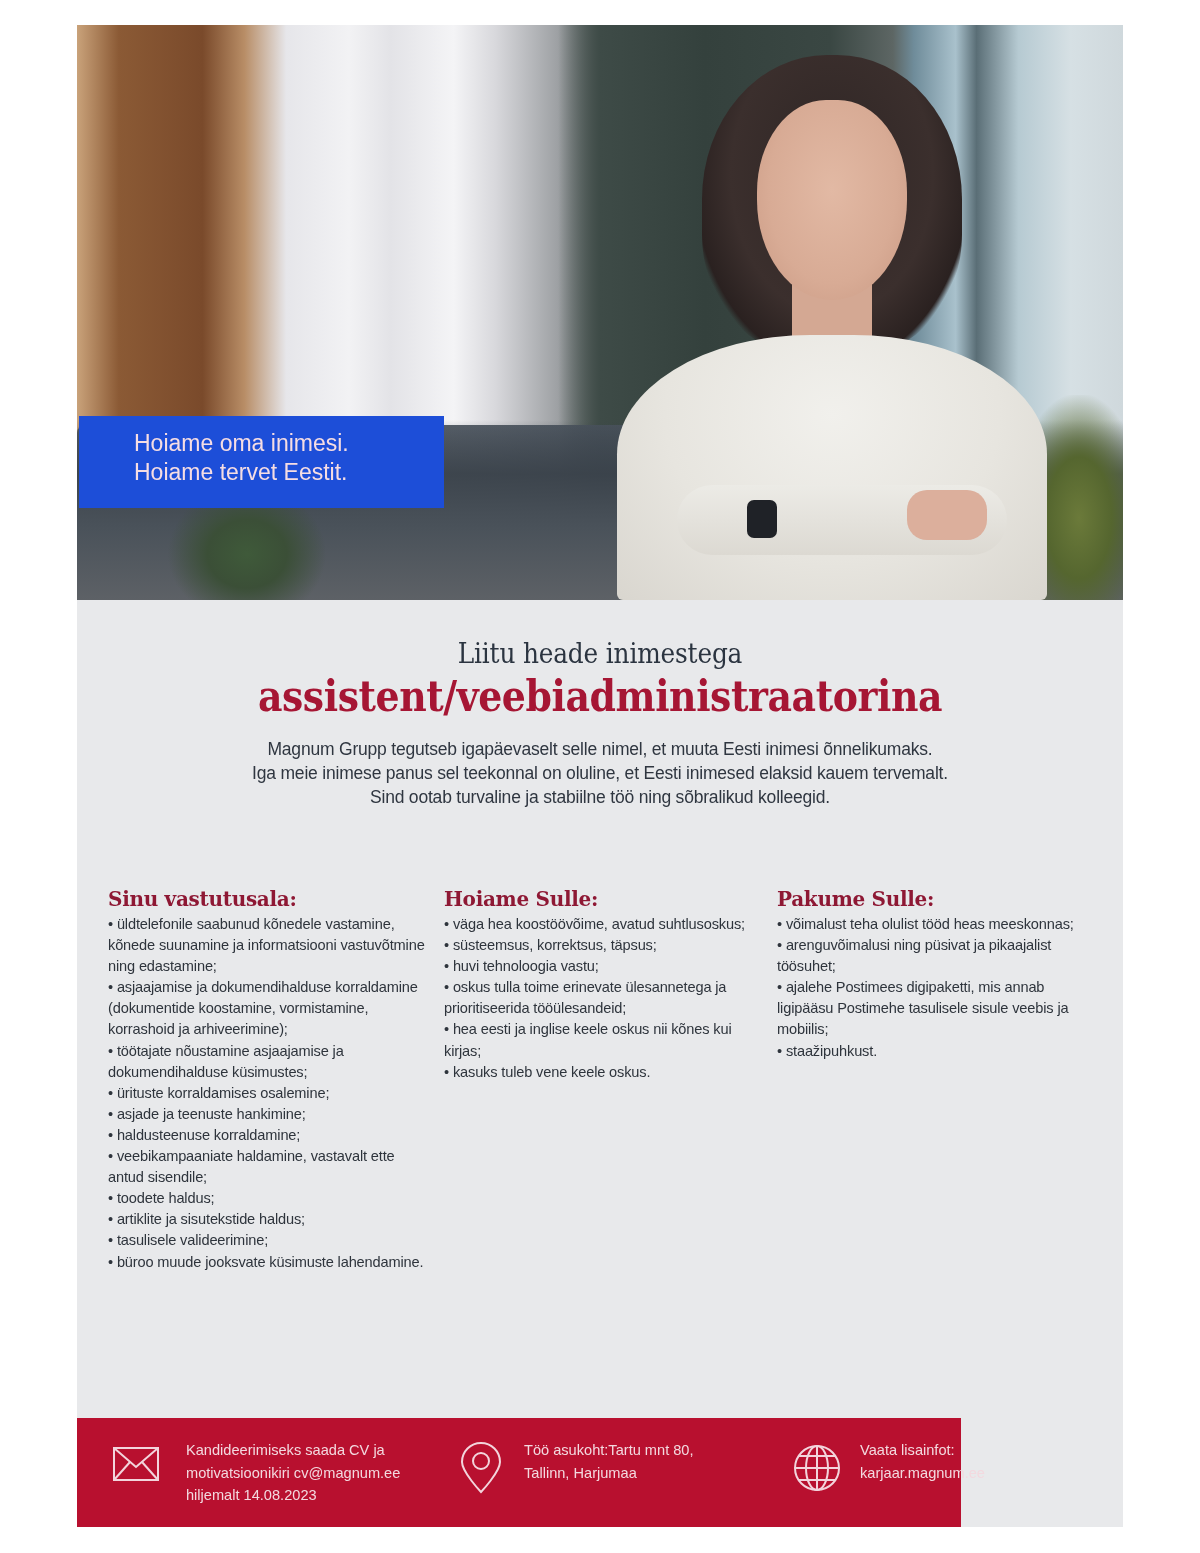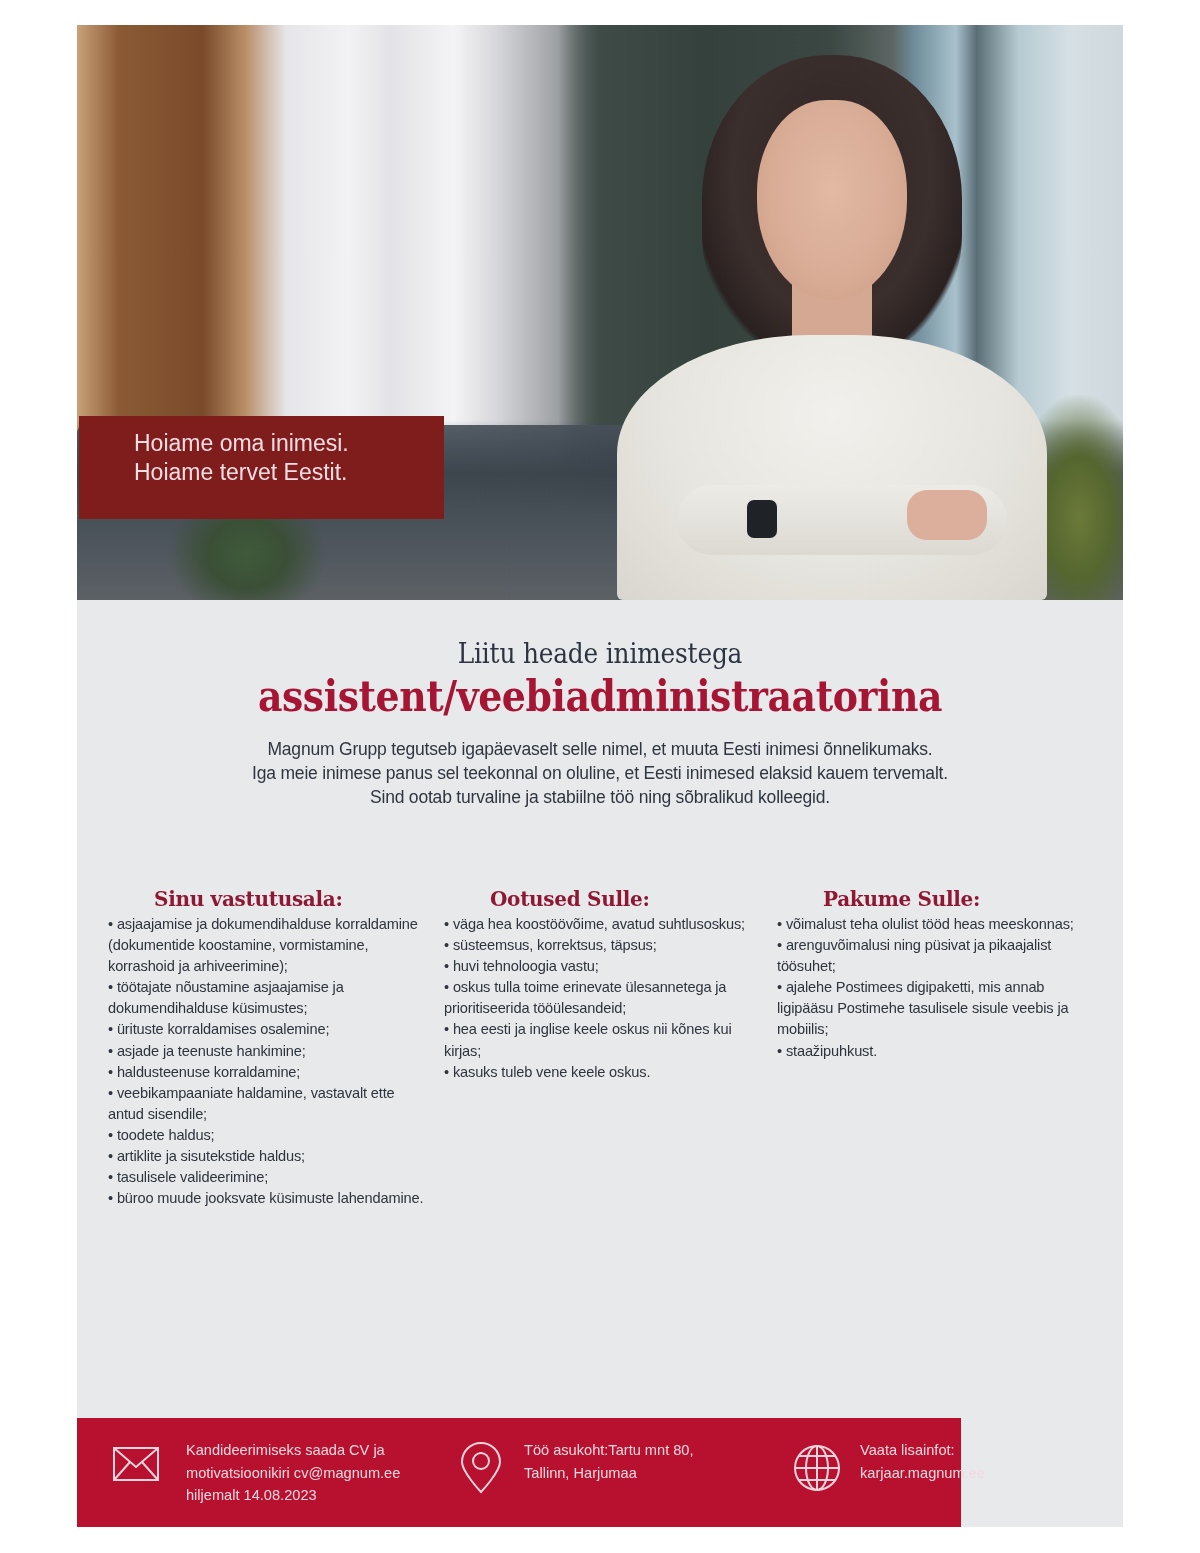--- a/index.html
+++ b/index.html
@@ -168,22 +168,22 @@
       color: #b5122e;
       transform: scaleX(1.05);
       margin-top: -8px;
     }
     
     .tagline {
       position: absolute;
       left: 2px;
       top: 391px;
       width: 365px;
-      height: 103px;
-      background: #7f1d1d;
+      height: 92px;
+      background: #1d4ed8;
       color: #f6dde3;
       box-sizing: border-box;
       padding: 13px 0 0 55px;
       font-size: 23px;
       line-height: 29px;
     }
     
     .intro {
       position: absolute;
       left: 0;
@@ -230,21 +230,20 @@
     .col-1 { left: 0; }
     .col-2 { left: 336px; }
     .col-3 { left: 669px; }
     .col-heading {
       font-family: "DejaVu Serif", "Liberation Serif", serif;
       font-weight: bold;
       font-size: 20px;
       color: #8e1834;
       margin-bottom: 3px;
       letter-spacing: -0.3px;
-      margin-left: 46px;
     }
     .col-list {
       list-style: none;
       margin: 0;
       padding: 0;
       font-size: 14.6px;
       line-height: 21.1px;
       color: #2e343c;
       letter-spacing: -0.15px;
     }
@@ -322,35 +321,36 @@
       <div>Magnum Grupp tegutseb igapäevaselt selle nimel, et muuta Eesti inimesi õnnelikumaks.</div>
       <div>Iga meie inimese panus sel teekonnal on oluline, et Eesti inimesed elaksid kauem tervemalt.</div>
       <div>Sind ootab turvaline ja stabiilne töö ning sõbralikud kolleegid.</div>
     </div>
   </div>
 
   <div class="columns">
     <div class="col col-1">
       <div class="col-heading">Sinu vastutusala:</div>
       <ul class="col-list">
+        <li>üldtelefonile saabunud kõnedele vastamine, kõnede suunamine ja informatsiooni vastuvõtmine ning edastamine;</li>
         <li>asjaajamise ja dokumendihalduse korraldamine (dokumentide koostamine, vormistamine, korrashoid ja arhiveerimine);</li>
         <li>töötajate nõustamine asjaajamise ja dokumendihalduse küsimustes;</li>
         <li>ürituste korraldamises osalemine;</li>
         <li>asjade ja teenuste hankimine;</li>
         <li>haldusteenuse korraldamine;</li>
         <li>veebikampaaniate haldamine, vastavalt ette antud sisendile;</li>
         <li>toodete haldus;</li>
         <li>artiklite ja sisutekstide haldus;</li>
         <li>tasulisele valideerimine;</li>
         <li>büroo muude jooksvate küsimuste lahendamine.</li>
       </ul>
     </div>
 
     <div class="col col-2">
-      <div class="col-heading">Ootused Sulle:</div>
+      <div class="col-heading">Hoiame Sulle:</div>
       <ul class="col-list">
         <li>väga hea koostöövõime, avatud suhtlusoskus;</li>
         <li>süsteemsus, korrektsus, täpsus;</li>
         <li>huvi tehnoloogia vastu;</li>
         <li>oskus tulla toime erinevate ülesannetega ja prioritiseerida tööülesandeid;</li>
         <li>hea eesti ja inglise keele oskus nii kõnes kui kirjas;</li>
         <li>kasuks tuleb vene keele oskus.</li>
       </ul>
     </div>
 

